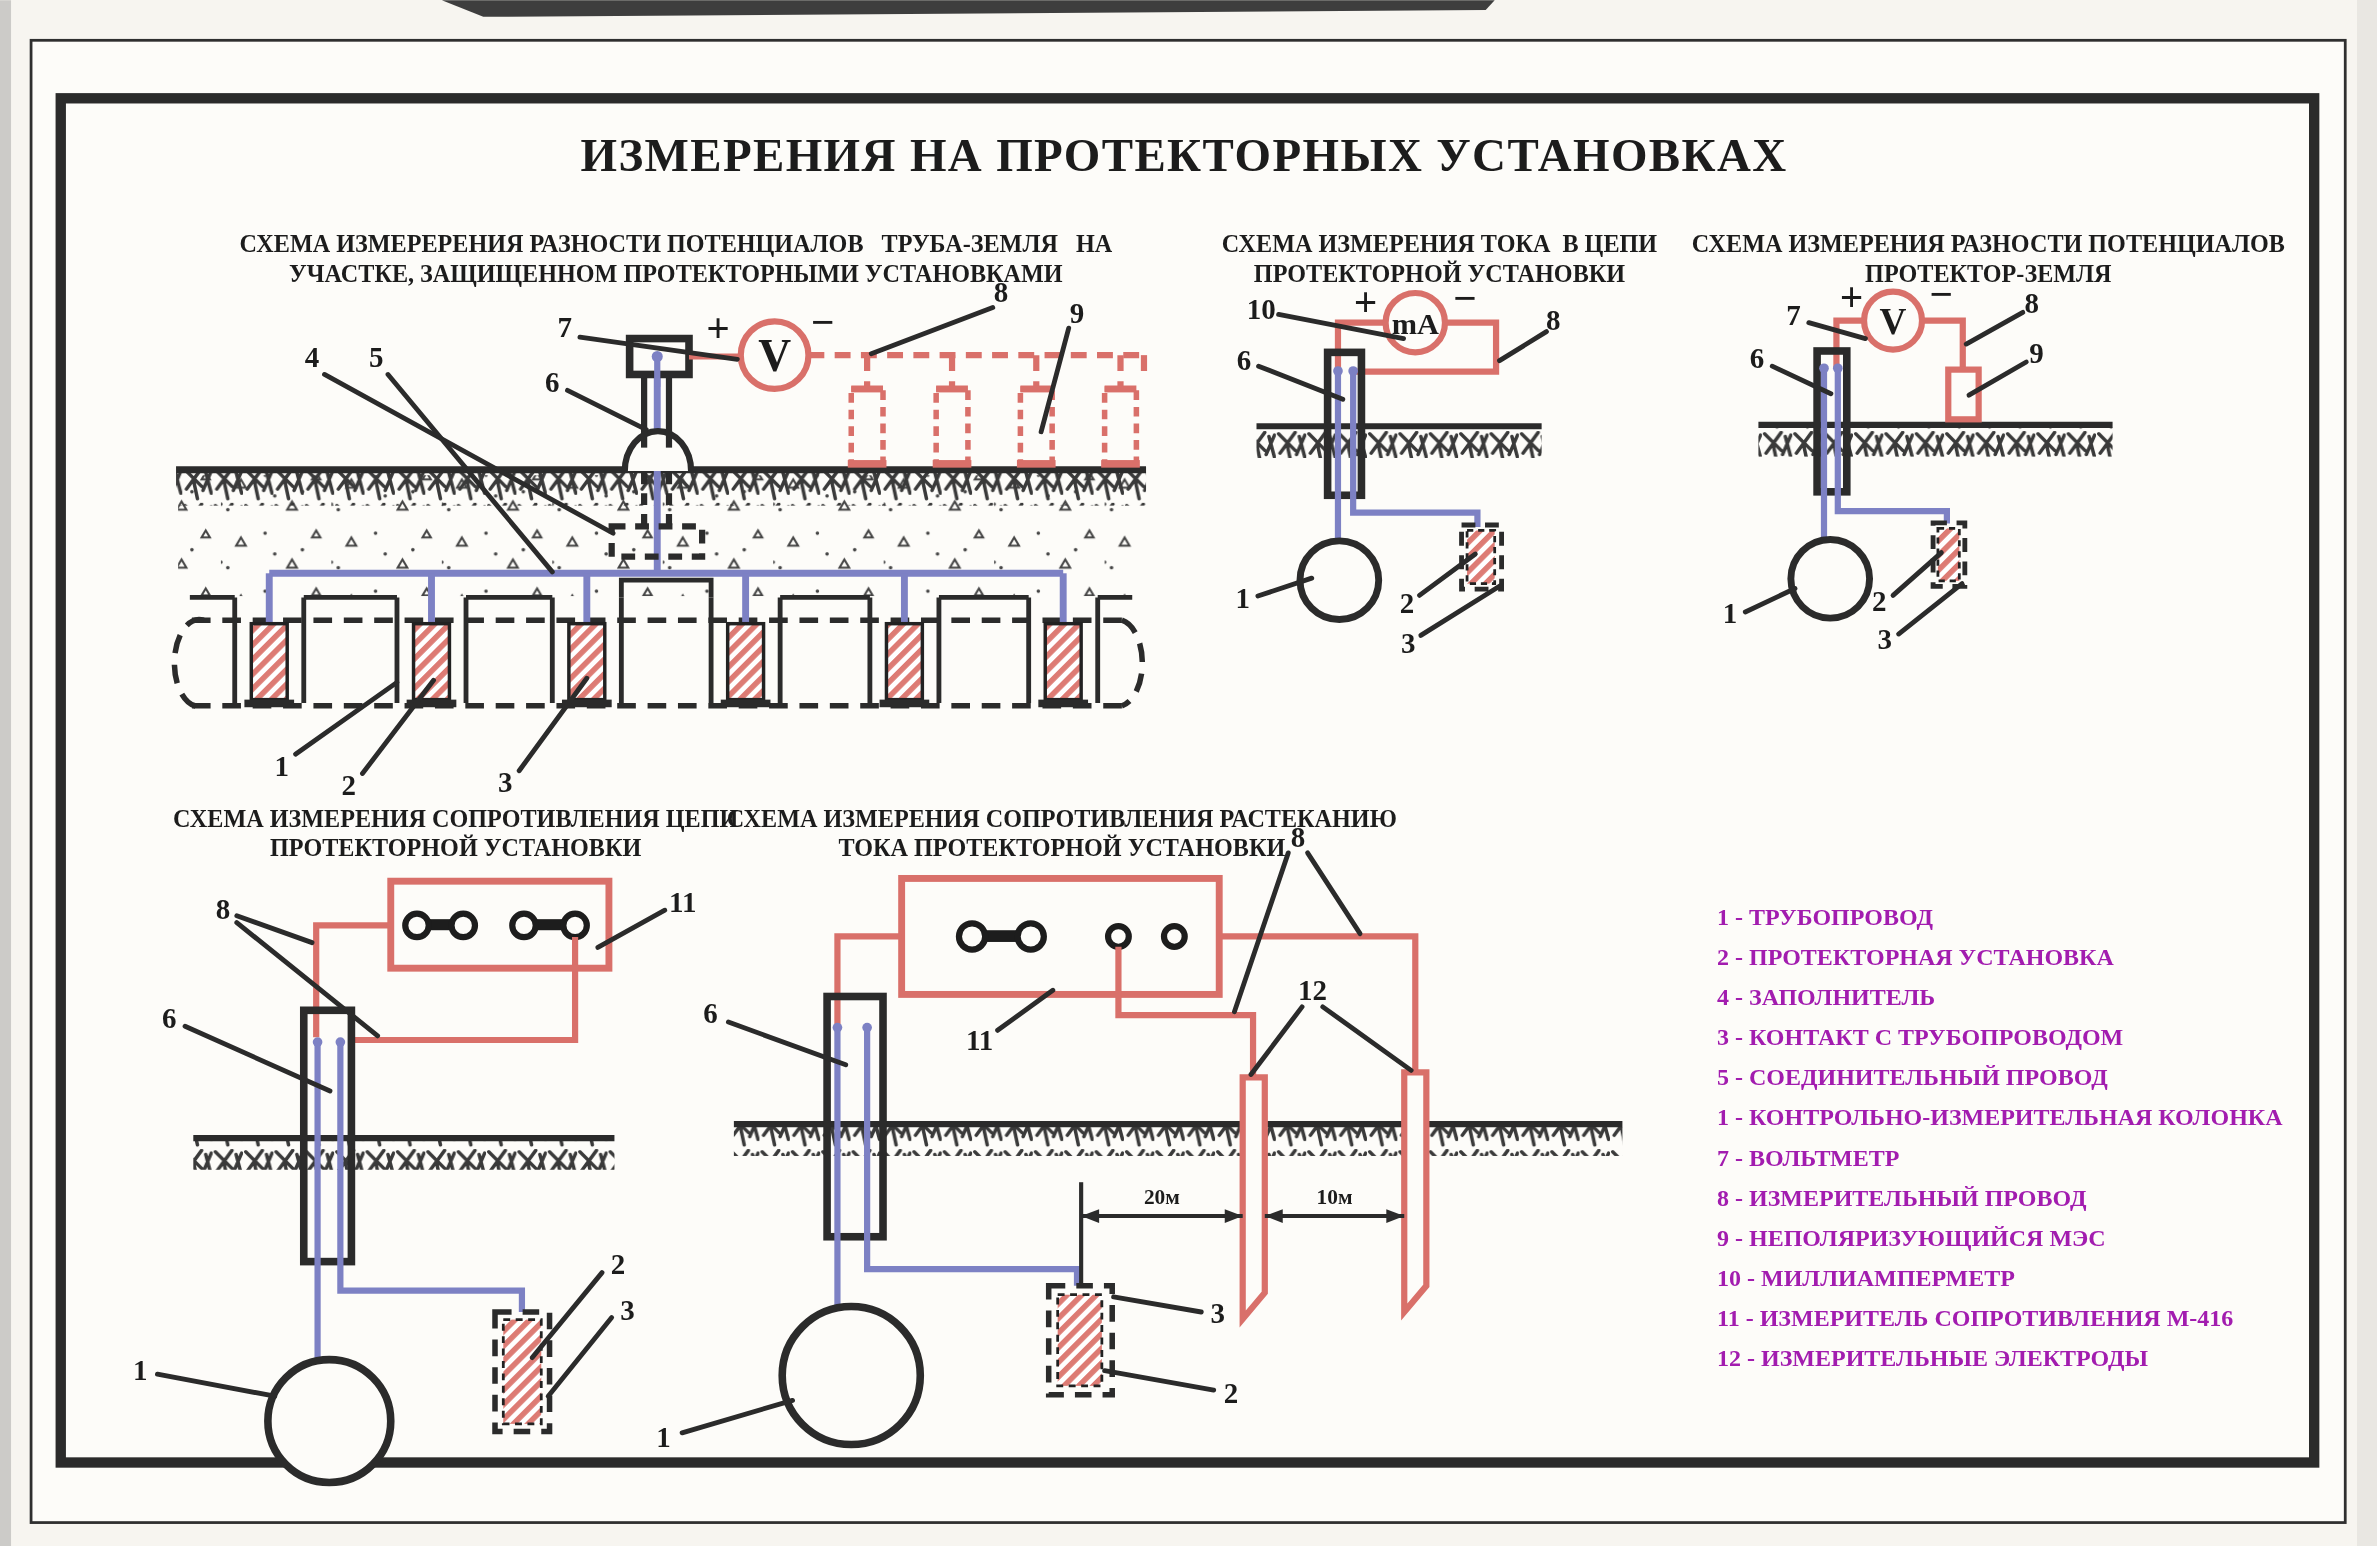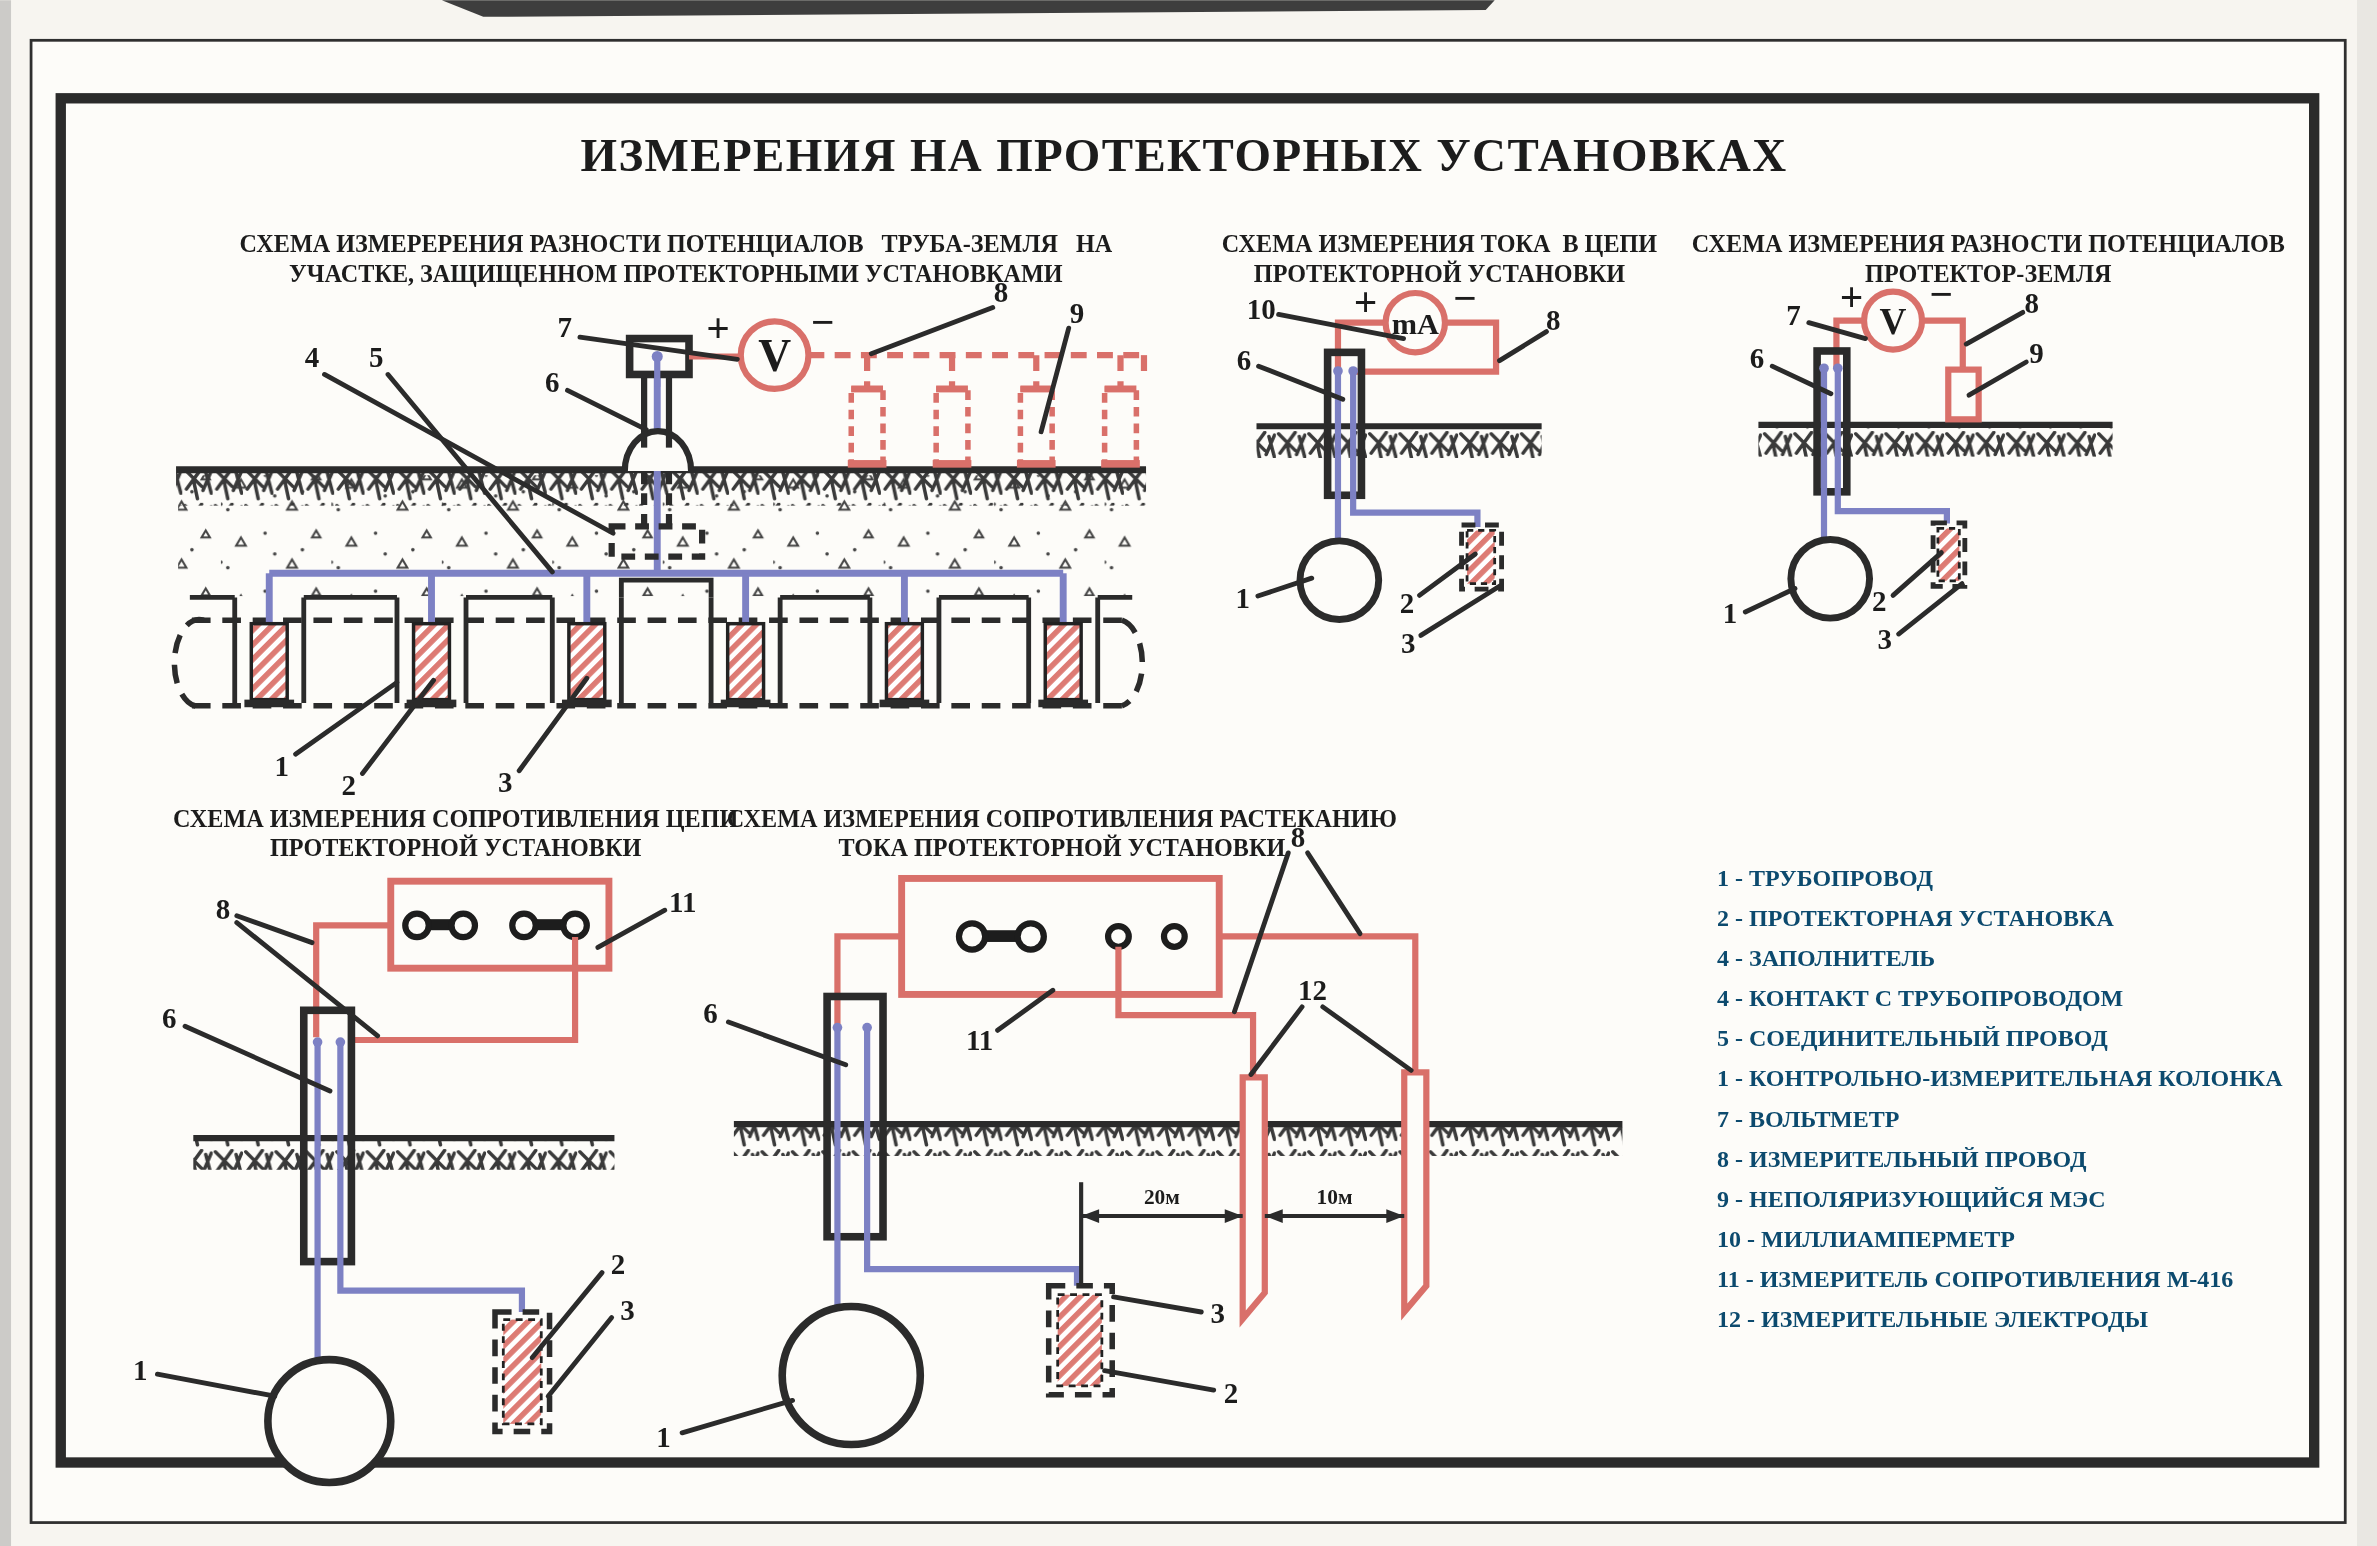--- a/index.html
+++ b/index.html
@@ -8,22 +8,22 @@
   svg text{white-space:pre;}
   .t{fill:#1c1c1c;font-weight:bold;font-family:"Liberation Serif","DejaVu Serif",serif;}
   .title{font-size:68px;letter-spacing:2px;}
   .sub{font-size:35px;}
   .num{font-size:42px;}
   .sign{font-size:60px;}
   .meterV{font-size:66px;}
   .meterV2{font-size:54px;}
   .meterA{font-size:44px;}
   .dim{font-size:31px;}
-  .legend-row{position:absolute;left:1717px;font-weight:bold;font-size:24px;color:#0c4a6e;
-              font-family:"Liberation Serif","DejaVu Serif",serif;white-space:nowrap;}
+  .legend-row{position:absolute;left:1717px;font-weight:bold;font-size:24px;color:#a21caf;
+              font-family:"Liberation Serif","DejaVu Serif",serif;white-space:nowrap;margin-top:39px;}
 </style>
 </head>
 <body>
 
 <div id="page">
 
 <svg width="2377" height="1547" viewBox="0 0 3443 2240">
   <defs>
     <pattern id="redhatch" width="15" height="15" patternTransform="rotate(45)" patternUnits="userSpaceOnUse">
       <rect width="15" height="15" fill="#ffffff"></rect>
@@ -391,21 +391,21 @@
     <text class="t num" x="1764" y="1916" text-anchor="middle">3</text>
     <text class="t num" x="1783" y="2032" text-anchor="middle">2</text>
   </g>
 </svg>
 
   
   <div>
     <div class="legend-row" style="top:865px">1 - ТРУБОПРОВОД</div>
     <div class="legend-row" style="top:905px">2 - ПРОТЕКТОРНАЯ УСТАНОВКА</div>
     <div class="legend-row" style="top:945px">4 - ЗАПОЛНИТЕЛЬ</div>
-    <div class="legend-row" style="top:985px">4 - КОНТАКТ С ТРУБОПРОВОДОМ</div>
+    <div class="legend-row" style="top:985px">3 - КОНТАКТ С ТРУБОПРОВОДОМ</div>
     <div class="legend-row" style="top:1025px">5 - СОЕДИНИТЕЛЬНЫЙ ПРОВОД</div>
     <div class="legend-row" style="top:1065px">1 - КОНТРОЛЬНО-ИЗМЕРИТЕЛЬНАЯ КОЛОНКА</div>
     <div class="legend-row" style="top:1106px">7 - ВОЛЬТМЕТР</div>
     <div class="legend-row" style="top:1146px">8 - ИЗМЕРИТЕЛЬНЫЙ ПРОВОД</div>
     <div class="legend-row" style="top:1186px">9 - НЕПОЛЯРИЗУЮЩИЙСЯ МЭС</div>
     <div class="legend-row" style="top:1226px">10 - МИЛЛИАМПЕРМЕТР</div>
     <div class="legend-row" style="top:1266px">11 - ИЗМЕРИТЕЛЬ СОПРОТИВЛЕНИЯ М-416</div>
     <div class="legend-row" style="top:1306px">12 - ИЗМЕРИТЕЛЬНЫЕ ЭЛЕКТРОДЫ</div>
   </div>
 

